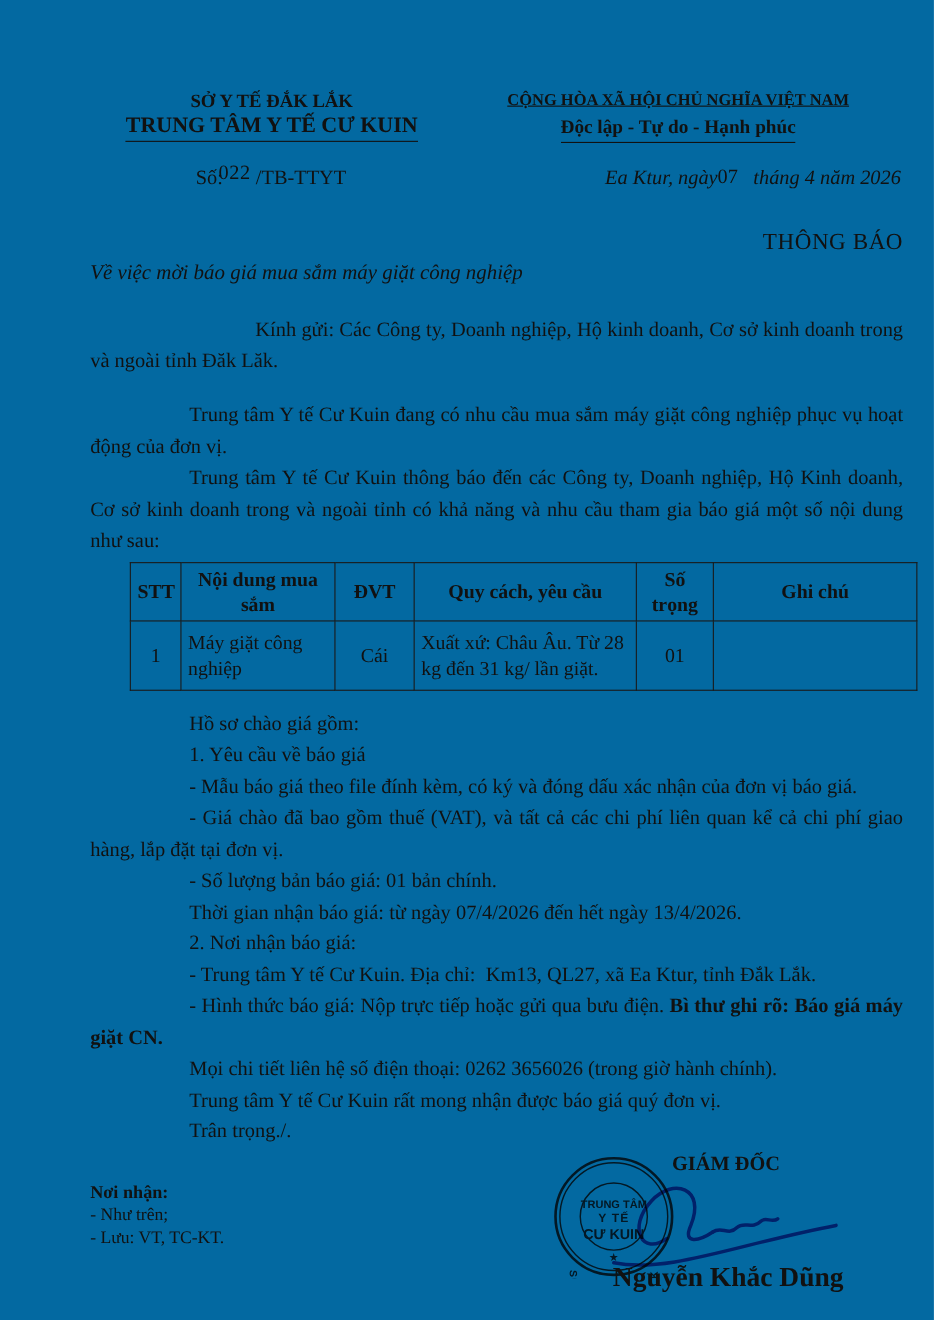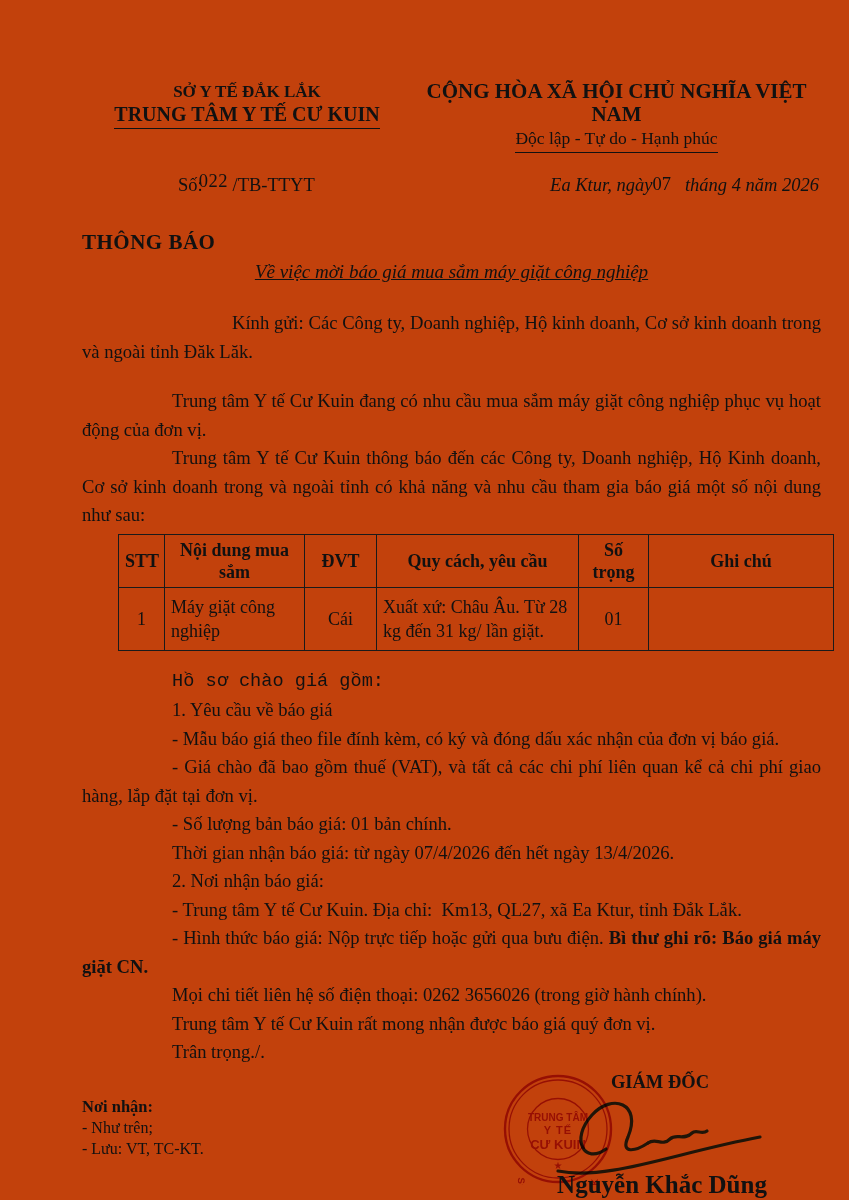--- a/index.html
+++ b/index.html
@@ -1,52 +1,52 @@
 <!DOCTYPE html>
 <html><head>
 <meta charset="utf-8">
 <style>
   html,body{margin:0;padding:0;background:#e8e8e8;}
   .page{
     position:relative;
     width:849px;height:1200px;
     margin:0 auto;
-    background:#c2410c;
+    background:#0369a1;
     font-family:"Liberation Serif","DejaVu Serif",serif;
     color:#111;
     overflow:hidden;
     box-sizing:border-box;
     padding:80px 28px 0 82px;
   }
   
   .hdr{display:flex;width:100%;}
   .hdr-left{width:330px;text-align:center;}
   .hdr-right{flex:1;text-align:center;}
   .hdr-org1{font-weight:bold;font-size:17px;line-height:23px;}
   .hdr-org2{font-weight:bold;font-size:20px;line-height:23px;display:inline-block;padding-bottom:2px;border-bottom:1.5px solid #111;}
-  .hdr-nat1{font-weight:bold;font-size:21px;line-height:23px;}
-  .hdr-nat2{font-weight:normal;font-size:17.5px;line-height:25px;display:inline-block;padding-bottom:1px;border-bottom:1.5px solid #111;}
+  .hdr-nat1{font-weight:bold;font-size:15px;line-height:23px;text-decoration:underline;}
+  .hdr-nat2{font-weight:bold;font-size:17.5px;line-height:25px;display:inline-block;padding-bottom:1px;border-bottom:1.5px solid #111;}
   .numdate{display:flex;margin-top:22px;font-size:18.5px;align-items:flex-end;}
   .doc-no{margin-left:96px;white-space:nowrap;}
   .doc-no .filled{position:relative;bottom:4px;margin-left:-4px;letter-spacing:.5px;}
   .date-line{flex:1;text-align:right;font-style:italic;white-space:nowrap;padding-right:2px;}
   .date-line .filled{font-style:normal;position:relative;bottom:1px;}
   .date-line .gap{display:inline-block;width:14px;}
   
-  .title{margin-top:34px;text-align:left;font-weight:bold;font-size:21px;letter-spacing:.5px;}
-  .subtitle{margin-top:6px;text-align:center;font-style:italic;font-size:19px;text-decoration:underline;}
+  .title{margin-top:34px;text-align:right;font-weight:normal;font-size:21px;letter-spacing:.5px;}
+  .subtitle{margin-top:6px;text-align:left;font-style:italic;font-size:19px;}
   
   p.doc{margin:0;font-size:18.6px;line-height:28.5px;text-align:justify;}
   p.salutation{margin-top:26px;text-indent:150px;}
   p.p1{margin-top:21px;text-indent:90px;}
   p.p2{text-indent:90px;}
   p.item{text-indent:90px;}
   p.no-justify{text-align:left;}
   p.pre{white-space:pre-wrap;}
-  p.gap-top{margin-top:17px;font-family:Liberation Mono, monospace;}
+  p.gap-top{margin-top:17px;}
   
   table.quote{border-collapse:collapse;margin:4px 0 0 36px;width:715px;table-layout:fixed;font-size:18px;}
   table.quote td,table.quote th{border:1.4px solid #1a1a1a;padding:2px 6px;vertical-align:middle;}
   table.quote th{font-weight:bold;text-align:center;line-height:22px;height:48px;}
   .col-stt{width:46px;}
   .col-noidung{width:140px;}
   .col-dvt{width:72px;}
   .col-quycach{width:202px;}
   .col-soluong{width:70px;}
   .col-ghichu{width:185px;}

